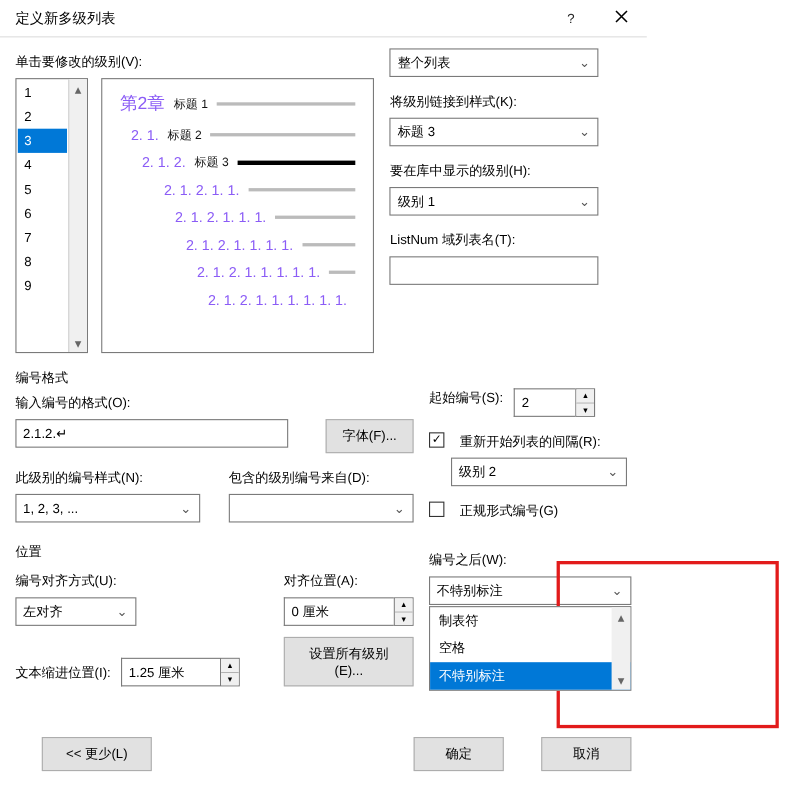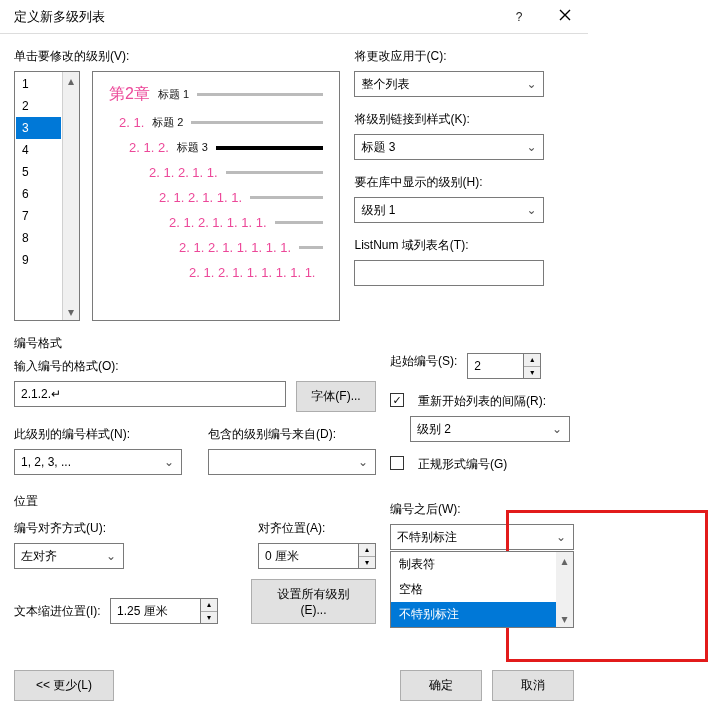--- a/index.html
+++ b/index.html
@@ -6,37 +6,37 @@
   body { margin:0; background:#fff; color:#000; }
   .window { width:588px; height:716px; position:relative; background:#fff; }
   .titlebar { height:34px; background:#fff; display:flex; align-items:center; justify-content:space-between; padding:0 0 0 14px; border-bottom:1px solid #ddd; }
   .titlebar .title { font-size:13px; }
   .title-btns { display:flex; height:100%; }
   .tbtn { width:46px; height:100%; display:flex; align-items:center; justify-content:center; font-family:"Segoe UI Symbol",sans-serif; color:#222; }
   .tbtn svg { width:12px; height:12px; }
 
   .content { position:absolute; left:0; right:0; top:34px; bottom:58px; padding:10px 14px 0 14px; }
   .bottom-bar { position:absolute; left:0; right:0; bottom:0; height:54px; display:flex; align-items:center; justify-content:space-between; padding:0 14px 8px 14px; }
-  .btn { border:1px solid #adadad; background:#e1e1e1; padding:6px 14px; min-width:82px; text-align:center; cursor:pointer; }
+  .btn { border:1px solid #adadad; background:#e1e1e1; padding:6px 14px; min-width:82px; text-align:center; cursor:pointer;margin-left:24px; }
   .btn-wide { min-width:100px; }
 
   label.sec { display:block; margin:4px 0 6px 0; }
 
   .top-row { display:flex; gap:14px; }
   .levels-box { width:66px; height:250px; border:1px solid #7a7a7a; background:#fff; position:relative; }
   .levels-inner { position:absolute; inset:1px 18px 1px 1px; overflow:hidden; }
   .lvl-item { padding:2px 6px; line-height:18px; }
   .lvl-item.sel { background:#0078d7; color:#fff; }
   .lvl-sb { position:absolute; right:0; top:0; bottom:0; width:17px; background:#f0f0f0; border-left:1px solid #d0d0d0; }
   .lvl-sb .arr { position:absolute; left:0; right:0; height:17px; display:flex; align-items:center; justify-content:center; color:#666; }
   .lvl-sb .arr.up{top:0} .lvl-sb .arr.dn{bottom:0}
 
   .preview { flex:1; height:250px; border:1px solid #7a7a7a; background:#fff; padding:12px 16px; overflow:hidden; }
   .prow { display:flex; align-items:center; gap:8px; margin:0 0 10px 0; }
-  .prow .num { white-space:nowrap; color:#ec4899; font-size:13px; flex-shrink:0; }
+  .prow .num { white-space:nowrap; color:#8b5cf6; font-size:13px; flex-shrink:0; }
   .prow .lbl { white-space:nowrap; font-size:11px; color:#111; flex-shrink:0; }
   .prow .bar { flex:1; height:3px; background:#bbb; }
   .prow.big .num{font-size:16px;}
   .prow.l3 .bar{background:#000;height:4px;}
 
   .right-col { width:190px; }
   .fld { margin-bottom:14px; }
   .select { border:1px solid #7a7a7a; height:26px; display:flex; align-items:center; justify-content:space-between; padding:0 4px 0 6px; background:#fff; }
   .select.open { background:#fff; }
   .dd-arr { width:16px; text-align:center; color:#555; }
@@ -147,21 +147,20 @@
               <div class="prow " style="margin-left: 80px;">
                 <span class="num">2. 1. 2. 1. 1. 1. 1. 1. 1.</span>
                 <span class="bar"></span>
               </div>
             </div>
         </div>
       </div>
 
       <div class="right-col">
         <div class="fld">
-          <label class="sec">将更改应用于(C):</label>
           <div class="select">
             <span>整个列表</span>
             <span class="dd-arr">⌄</span>
           </div>
         </div>
         <div class="fld">
           <label class="sec">将级别链接到样式(K):</label>
           <div class="select">
             <span>标题 3</span>
             <span class="dd-arr">⌄</span>

